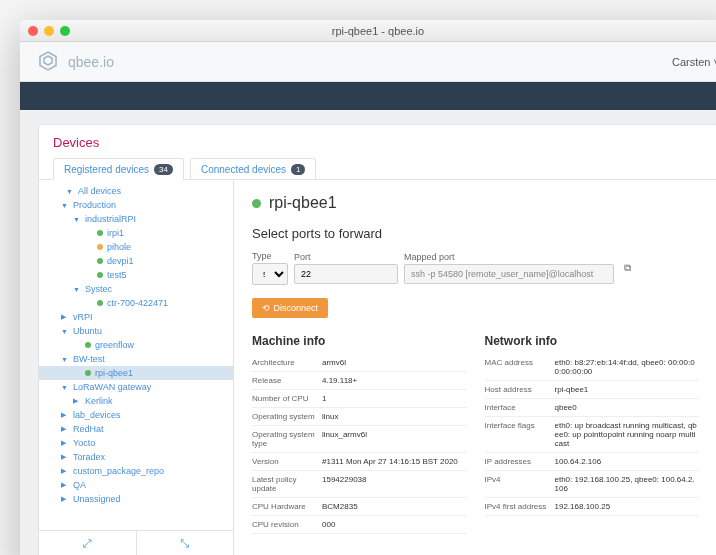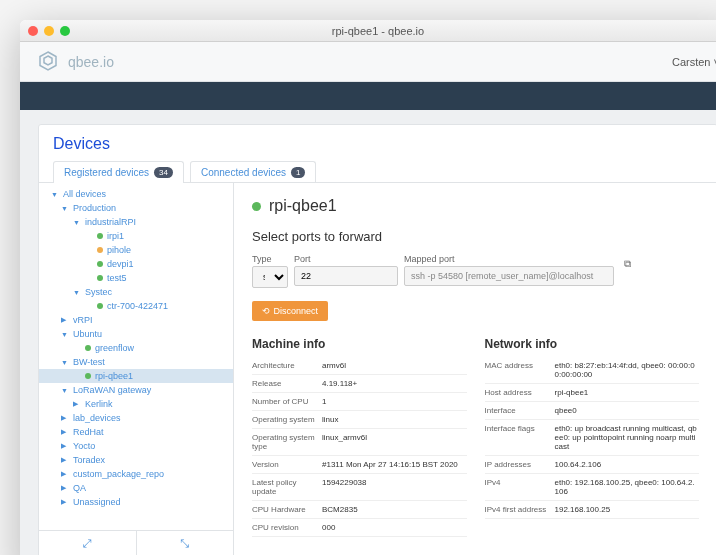--- a/index.html
+++ b/index.html
@@ -10,42 +10,42 @@
 .tl{width:10px;height:10px;border-radius:50%}
 .red{background:#ff5f57}.yellow{background:#febc2e}.green{background:#28c840}
 .title{position:absolute;left:50%;transform:translateX(-50%);font-size:11px;color:#555}
 .topbar{height:40px;background:#f7f8f9;border-bottom:1px solid #e0e3e6;display:flex;align-items:center;padding:0 16px;justify-content:space-between}
 .brand{display:flex;align-items:center;gap:8px;color:#a0b4c0;font-size:14px}
 .hexlogo{width:24px;height:24px;color:#9db5c5}
 .user{font-size:11px;color:#555;cursor:pointer}
 .darkstrip{height:28px;background:#2c3e50}
 .content{flex:1;background:#eef0f2;padding:14px 18px;overflow:hidden}
 .panel{background:#fff;border:1px solid #e0e3e6;border-radius:3px;height:100%;display:flex;flex-direction:column}
-.panel-head{padding:10px 14px 0;font-size:16px;color:#1d4ed8}
+.panel-head{padding:10px 14px 0;font-size:13px;color:#be185d}
 .tabs{display:flex;gap:6px;padding:8px 14px 0}
 .tab{font-size:10px;padding:5px 10px;border:1px solid #e0e3e6;border-bottom:none;border-radius:3px 3px 0 0;color:#4a90d9;cursor:pointer;display:flex;align-items:flex-end;gap:5px}
 .tab.active{background:#fff;color:#4a90d9;position:relative;z-index:2}
 .badge{background:#4a5568;color:#fff;border-radius:8px;font-size:8px;padding:1px 5px}
 .split{display:flex;flex:1;border-top:1px solid #e0e3e6;margin-top:-1px;overflow:hidden}
 .tree{width:195px;border-right:1px solid #e0e3e6;overflow-y:auto;font-size:9px;padding:4px 0;display:flex;flex-direction:column}
 .tree-body{flex:1;overflow-y:auto}
 .tree-actions{border-top:1px solid #e0e3e6;display:flex}
 .tree-btn{flex:1;text-align:center;padding:6px;color:#4a90d9;font-size:11px;cursor:pointer;border-right:1px solid #e0e3e6}
 .tree-btn:last-child{border-right:none}
 .node{padding:2px 6px;display:flex;align-items:center;gap:4px;color:#4a90d9;cursor:pointer;white-space:nowrap}
 .node.sel{background:#d6e4f0}
 .node .caret{color:#4a90d9;font-size:7px;width:8px}
 .node .dot{width:6px;height:6px;border-radius:50%;flex-shrink:0}
 .dg{background:#5cb85c}.do{background:#f0ad4e}
-.d1{padding-left:12px}.d2{padding-left:22px}.d3{padding-left:34px}.d4{padding-left:46px}
+.d1{padding-left:27px}.d2{padding-left:22px}.d3{padding-left:34px}.d4{padding-left:46px}
 .main{flex:1;padding:14px 18px;overflow-y:auto}
 .devtitle{display:flex;align-items:center;gap:8px;font-size:16px;color:#333;margin-bottom:14px}
 .devtitle .dot{width:9px;height:9px;border-radius:50%}
 .section-h{font-size:13px;color:#333;margin-bottom:10px}
-.portrow{display:flex;gap:6px;margin-bottom:12px;align-items:flex-start}
+.portrow{display:flex;gap:6px;margin-bottom:12px;align-items:center}
 .pcol{display:flex;flex-direction:column;gap:2px}
 .plabel{font-size:9px;color:#666}
 .pselect,.pinput{font-size:9px;padding:4px 6px;border:1px solid #ccc;border-radius:2px;background:#f5f5f5}
 .pselect{width:36px}.pport{width:104px}.pmapped{width:210px;color:#888}
 .copybtn{padding:4px;cursor:pointer;color:#666;font-size:10px}
 .disconnect{background:#f0963c;color:#fff;border:none;padding:5px 10px;font-size:9px;border-radius:2px;cursor:pointer;display:inline-flex;align-items:center;gap:4px;margin-bottom:16px}
 .infos{display:flex;gap:18px}
 .infocol{flex:1}
 .infocol h3{font-size:12px;font-weight:700;color:#333;margin-bottom:6px}
 .kv{display:flex;border-bottom:1px solid #eee;padding:4px 0;font-size:8px}

